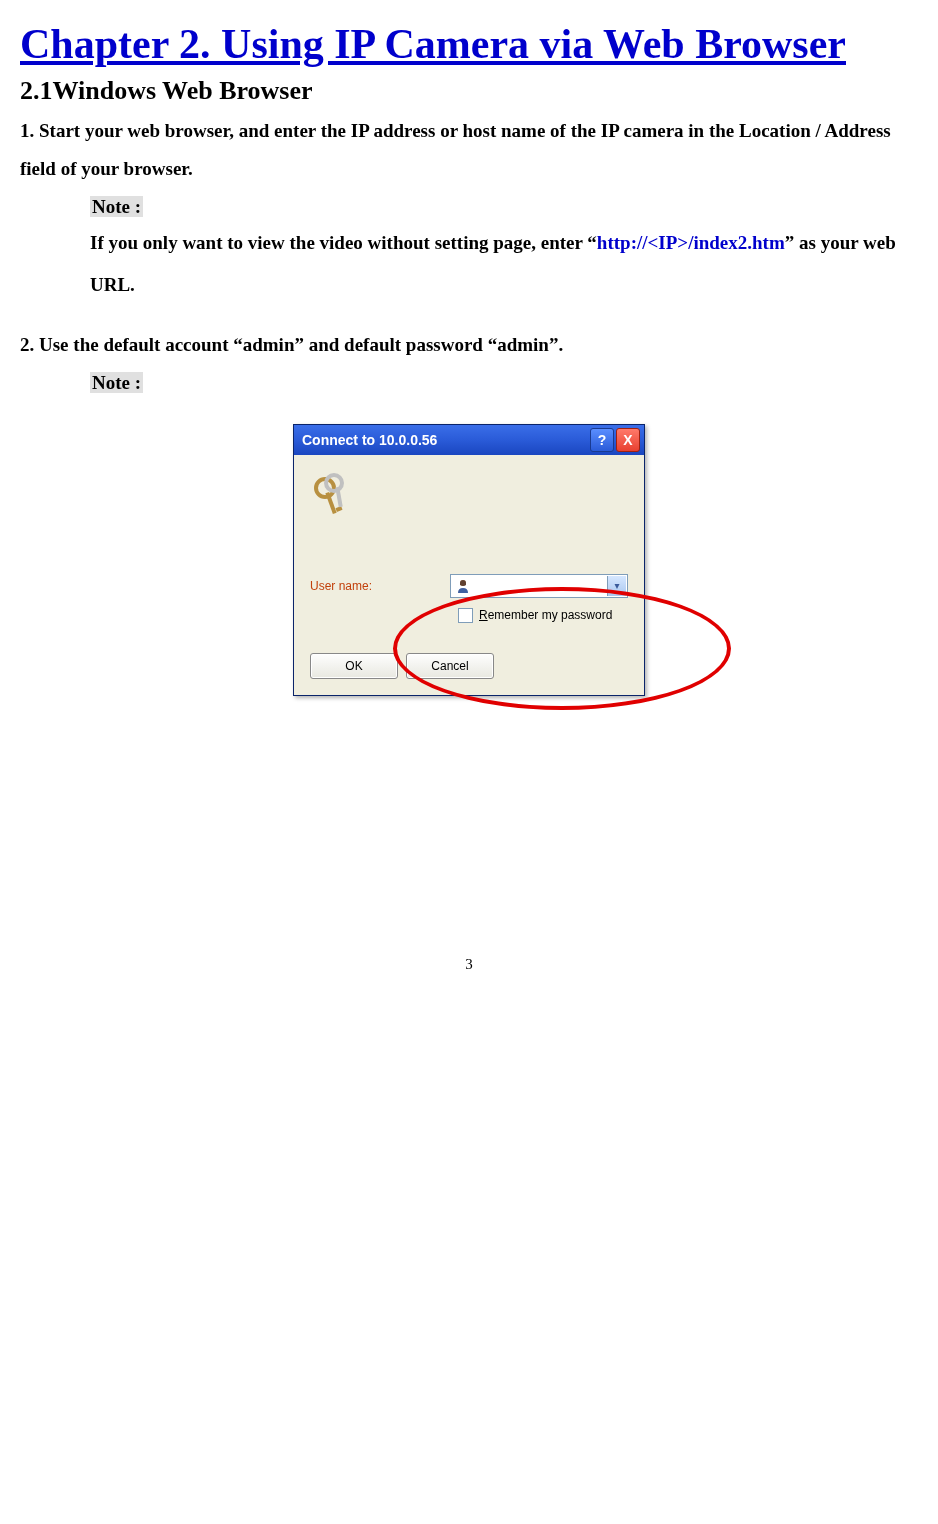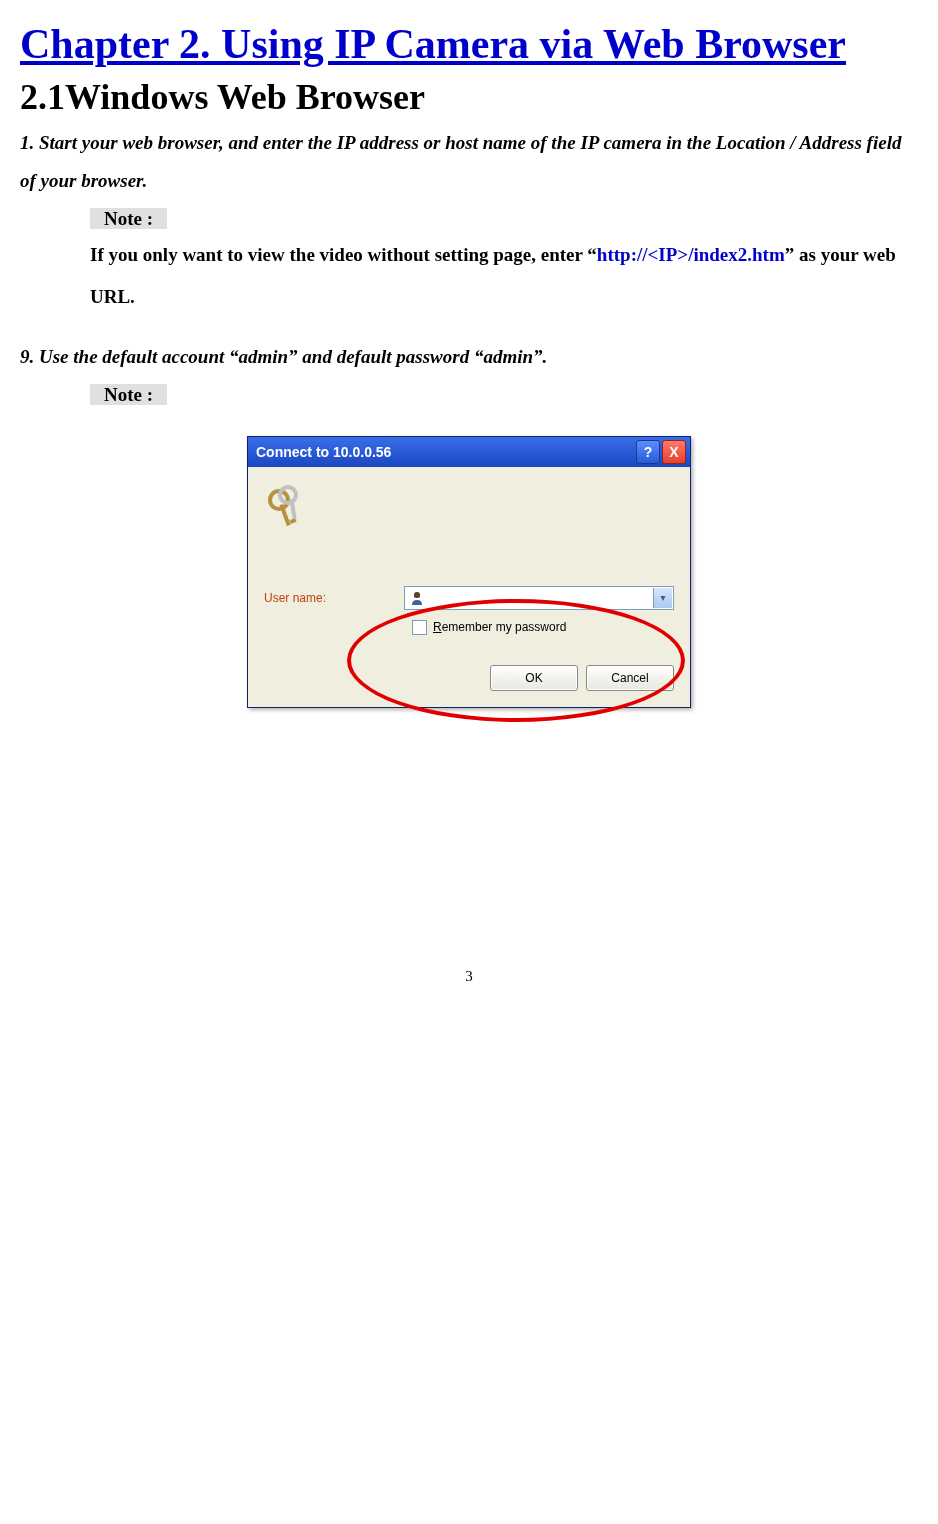--- a/index.html
+++ b/index.html
@@ -11,57 +11,56 @@
     color: #000;
   }
   .chapter-title {
     color: #0000cc;
     font-size: 42px;
     font-weight: bold;
     text-decoration: underline;
     margin: 0 0 8px 0;
   }
   .section-title {
-    font-size: 36px;
+    font-size: 26px;
     font-weight: bold;
     margin: 0 0 6px 0;
   }
   .body-text {
     font-size: 19px;
     font-weight: bold;
     line-height: 2.0;
     margin: 0 0 8px 0;
-    font-style: italic;
   }
   .note-block {
     margin-left: 70px;
     margin-right: 20px;
     margin-bottom: 20px;
   }
   .note-label {
     background: #e0e0e0;
     font-weight: bold;
     font-size: 19px;
-    padding: 0 14px;
+    padding: 0 2px;
   }
   .note-text {
     font-size: 19px;
     font-weight: bold;
     line-height: 2.2;
     margin: 4px 0 0 0;
   }
   .url-link {
     color: #0000cc;
     margin-top: 24px;
   }
   .note-text-justify {
     text-align: justify;
   }
   .dialog-container {
-    width: 444px;
+    width: 352px;
     margin: 30px auto 12px auto;
     position: relative;
   }
   .dialog {
     border: 1px solid #0a246a;
     font-family: Tahoma, sans-serif;
     font-size: 12px;
     background: #ece9d8;
     box-shadow: 2px 2px 4px rgba(0,0,0,0.3);
   }
@@ -156,21 +155,21 @@
   }
   .checkbox-box {
     width: 13px;
     height: 13px;
     border: 1px solid #7f9db9;
     background: #fff;
     margin-right: 6px;
   }
   .button-row {
     display: flex;
-    justify-content: flex-end;
+    justify-content: flex-start;
     gap: 8px;
   }
   .win-button {
     width: 86px;
     height: 24px;
     border: 1px solid #888;
     border-radius: 3px;
     background: linear-gradient(to bottom, #fefefe, #e8e8e0);
     font-family: Tahoma, sans-serif;
     font-size: 12px;
@@ -199,21 +198,21 @@
 
 <p class="body-text">1. Start your web browser, and enter the IP address or host name of the IP camera in the Location / Address field of your browser.</p>
 
 <div class="note-block">
   <span class="note-label">Note :</span>
   <p class="note-text">
     <span>If you only want to view the video without setting page, enter “</span><span class="url-link">http://&lt;IP&gt;/index2.htm</span><span>” as your web URL.</span>
   </p>
 </div>
 
-<p class="body-text">9. Use the default account “admin” and default password “admin”.</p>
+<p class="body-text">2. Use the default account “admin” and default password “admin”.</p>
 
 <div class="note-block">
   <span class="note-label">Note :</span>
 </div>
 
 <div class="dialog-container">
   <div class="dialog">
     <div class="titlebar">
       <span class="titlebar-text">Connect to 10.0.0.56</span>
       <div class="titlebar-btn help-btn">

